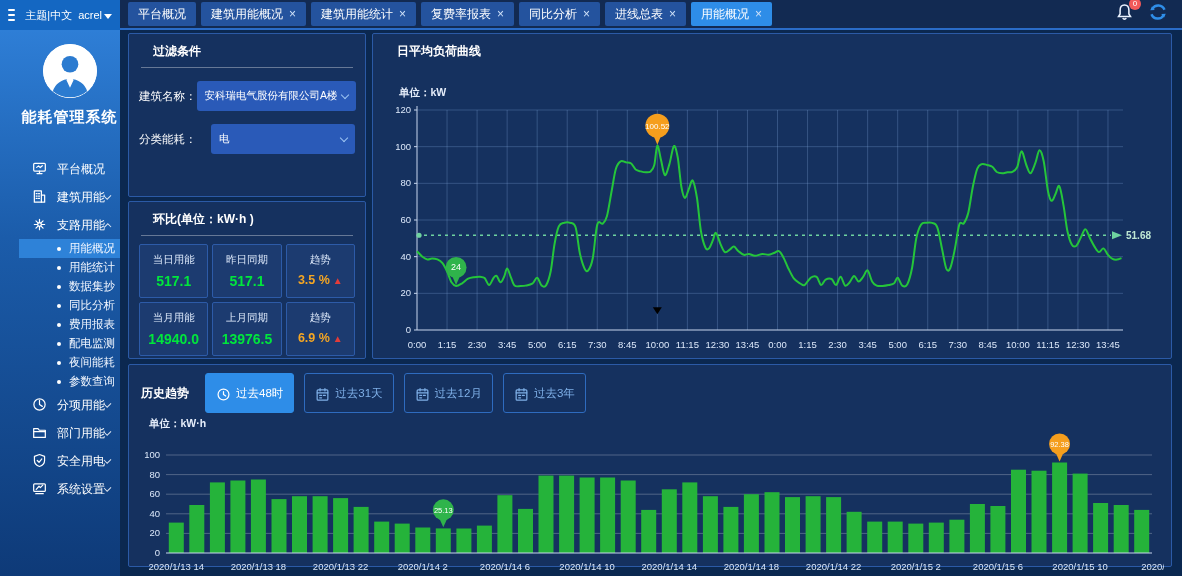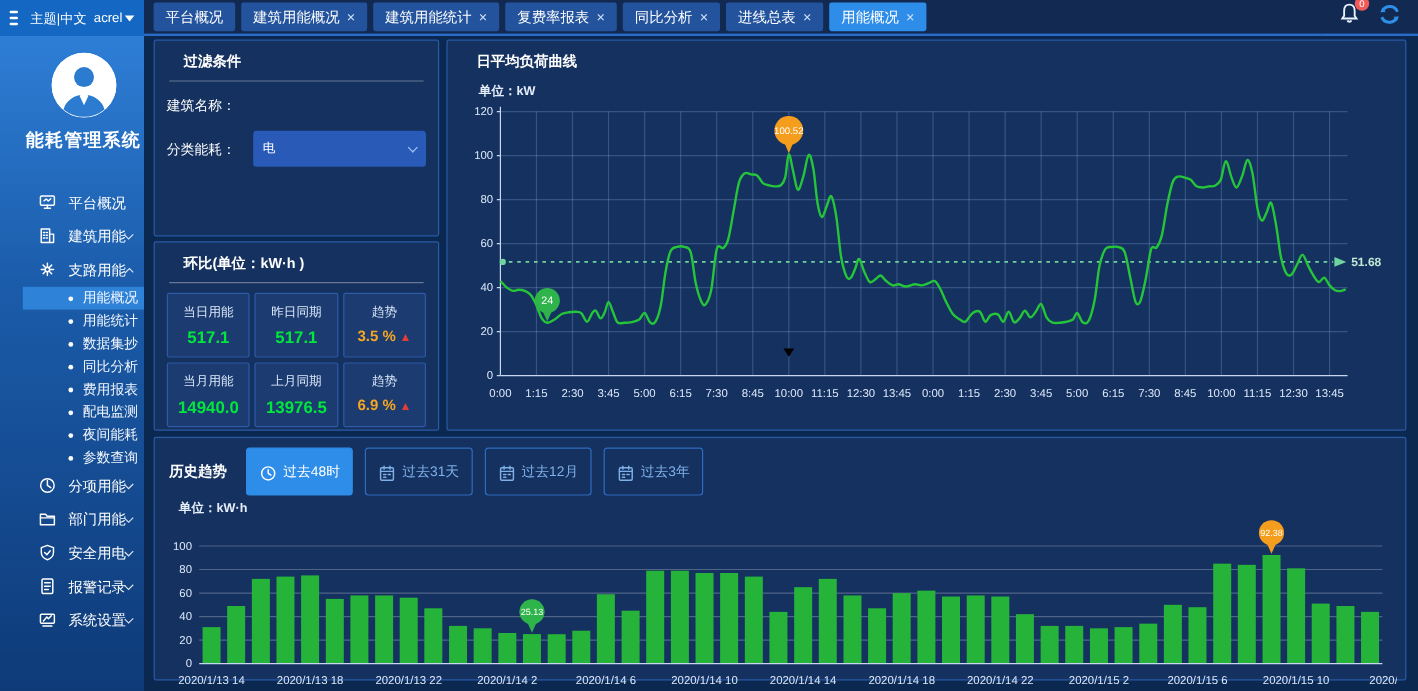--- a/index.html
+++ b/index.html
@@ -54,21 +54,21 @@
   .ring-panel { left:8px; top:171px; width:238px; height:158px; }
   .ring-grid { display:grid; grid-template-columns:1fr 1fr 1fr; gap:4px; padding:8px 10px; }
   .stat-cell { background:#1c3b70; border:1px solid #2d5ba8; border-radius:2px; height:54px; text-align:center; padding-top:8px; }
   .stat-label { font-size:10.5px; color:#dce8fa; }
   .stat-value { font-size:14px; font-weight:bold; margin-top:6px; }
   .stat-value.green { color:#00e63c; }
   .stat-value.trend { color:#f5a623; font-size:12.5px; }
   .tri-up { color:#e33c39; font-size:10px; margin-left:3px; }
 
   .line-panel { left:252px; top:3px; width:800px; height:326px; }
-  .unit-label { font-size:10.5px; font-weight:bold; color:#e6eefb; padding-left:26px; margin-top:2px; }
+  .unit-label { font-size:10.5px; font-weight:bold; color:#e6eefb; padding-left:26px; margin-top:19px; }
   .line-panel svg, .history-panel svg { display:block; margin:2px auto 0 auto; }
 
   .history-panel { left:8px; top:334px; width:1044px; height:203px; }
   .history-header { display:flex; align-items:center; padding:8px 12px 0 12px; }
   .history-title { font-size:12px; font-weight:bold; margin-right:16px; }
   .hist-btn { height:40px; display:flex; align-items:center; gap:5px; font-size:11.5px; color:#7fb0e8; background:transparent; border:1px solid #2e6bbf; border-radius:3px; padding:0 10px; margin-right:10px; cursor:pointer; }
   .hist-btn.active { background:#2e8de8; color:#fff; border-color:#2e8de8; }
   .history-panel .unit-label { padding-left:20px; margin-top:4px; }
 
   text { font-family:"Liberation Sans","DejaVu Sans",sans-serif; }
@@ -225,46 +225,42 @@
         <div class="menu-item">
           <span class="mi-icon"><svg width="15" height="15" viewBox="0 0 16 16">
               <path d="M8 1.6 L13.4 3.6 V8 c0 3.4-2.4 5.4-5.4 6.4 C5 13.4 2.6 11.4 2.6 8 V3.6 Z" fill="none" stroke="#fff" stroke-width="1.3" stroke-linecap="round" stroke-linejoin="round"></path>
               <path d="M5.6 8 l1.9 1.9 3-3.6" fill="none" stroke="#fff" stroke-width="1.3" stroke-linecap="round" stroke-linejoin="round"></path>
             </svg></span>
     <span class="mi-label">安全用电</span>
           <span class="chev "></span>
         </div>
         <div class="menu-item">
           <span class="mi-icon"><svg width="15" height="15" viewBox="0 0 16 16">
-              <rect x="3.2" y="1.6" width="9.6" height="12.8" rx="1" fill="none" stroke="#fff" stroke-width="1.3" stroke-linecap="round" stroke-linejoin="round"></rect>
-              <path d="M5.5 5 h5 M5.5 8 h5 M5.5 11 h3.4" fill="none" stroke="#fff" stroke-width="1.3" stroke-linecap="round" stroke-linejoin="round"></path>
-            </svg></span>
-    <span class="mi-label">报警记录</span>
-          <span class="chev "></span>
-        </div>
-        <div class="menu-item">
-          <span class="mi-icon"><svg width="15" height="15" viewBox="0 0 16 16">
               <rect x="1.8" y="3" width="12.4" height="8" rx="1" fill="none" stroke="#fff" stroke-width="1.3" stroke-linecap="round" stroke-linejoin="round"></rect>
               <path d="M4 13.5 h8" fill="none" stroke="#fff" stroke-width="1.3" stroke-linecap="round" stroke-linejoin="round"></path>
               <path d="M4.5 9 l3-3.4 1.4 1.4 2.6-2.6" fill="none" stroke="#fff" stroke-width="1.3" stroke-linecap="round" stroke-linejoin="round"></path>
             </svg></span>
     <span class="mi-label">系统设置</span>
           <span class="chev "></span>
         </div>
       </nav>
   </aside>
 
   <main class="main">
 
     <section class="panel filter-panel">
       <div class="panel-title">过滤条件</div>
       <div class="panel-rule"></div>
       <div id="filter-fields">
           <div class="filter-row">
             <span class="filter-label">建筑名称：</span>
+    <span class="select">
+      <span class="sel-value">安科瑞电气股份有限公司A楼</span>
+      <span class="chev"></span>
+    </span>
           </div>
           <div class="filter-row">
             <span class="filter-label">分类能耗：</span>
     <span class="select">
       <span class="sel-value">电</span>
       <span class="chev"></span>
     </span>
           </div>
         </div>
     </section>

